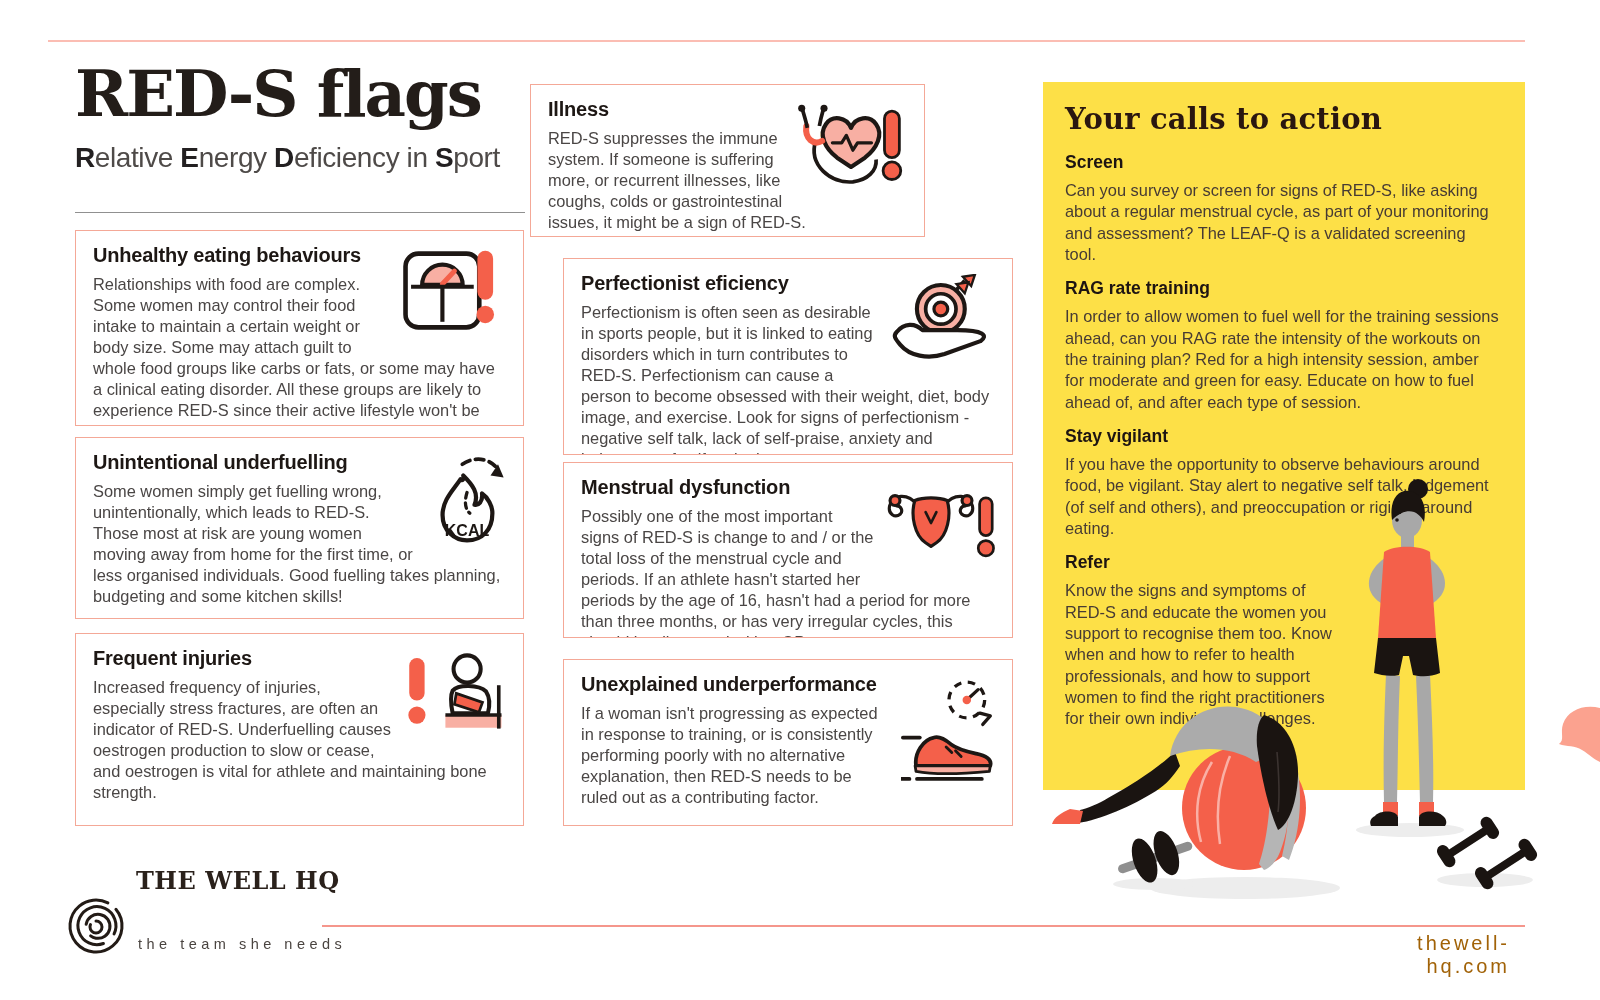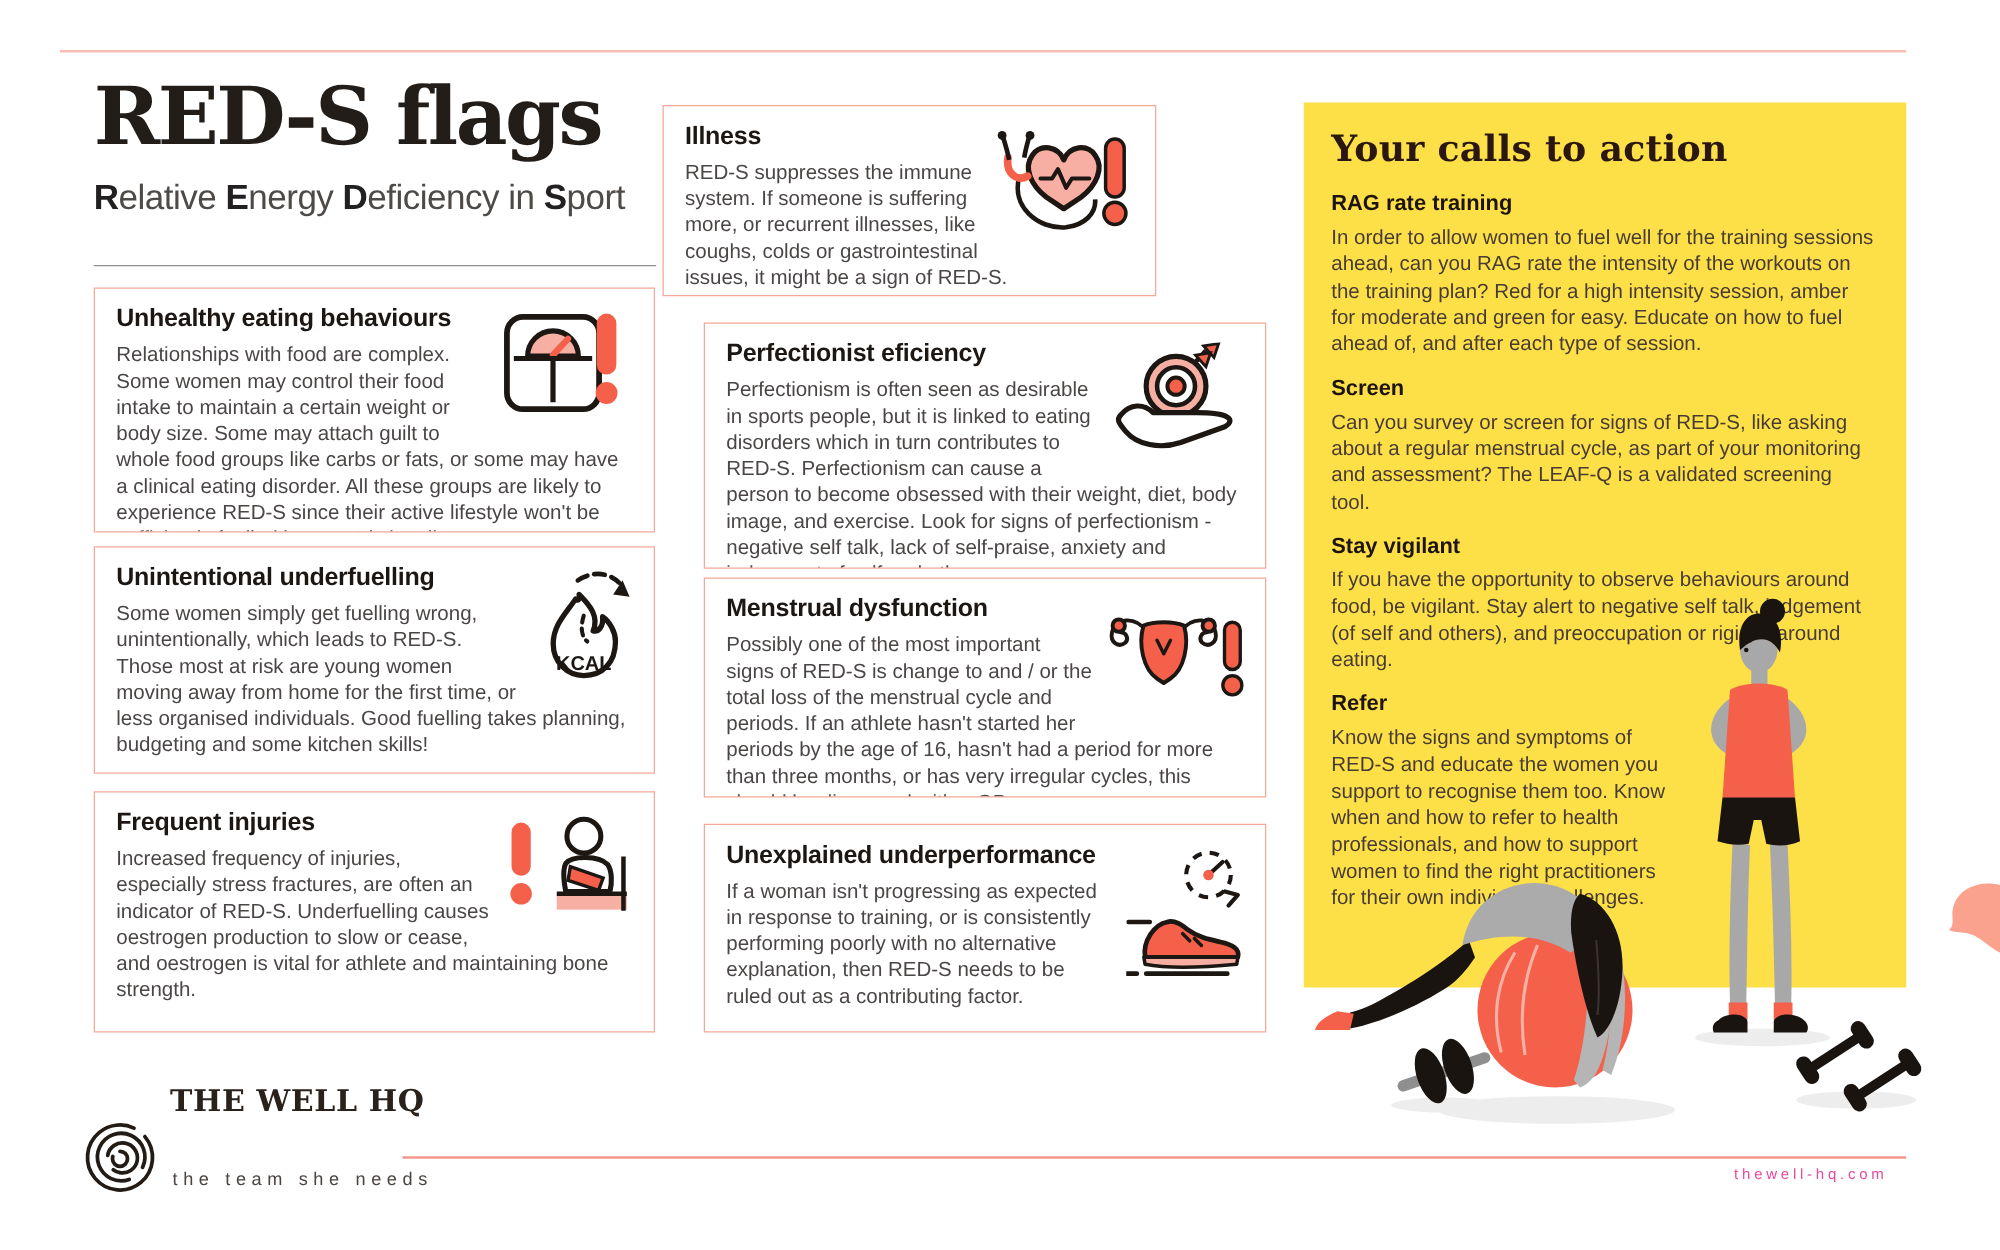--- a/index.html
+++ b/index.html
@@ -54,21 +54,21 @@
   .petal { position:absolute; left:1556px; top:702px; width:44px; height:64px; z-index:2; }
 
   
   .footer-logo { position:absolute; left:64px; top:894px; width:64px; height:64px; }
   .brand {
     position:absolute; left:136px; top:866px; font-family:"DejaVu Serif", serif;
     font-weight:700; font-size:24px; color:#2A211B; letter-spacing:0.5px;
   }
   .tagline { position:absolute; left:138px; top:936px; font-size:14.5px; letter-spacing:4.5px; color:#4A4440; }
   .footer-line { position:absolute; left:322px; top:925px; width:1203px; height:2px; background:#F5968C; }
-  .website { position:absolute; left:1350px; top:932px; width:160px; text-align:right; font-size:12px; letter-spacing:3px; color:#ec4899; }
+  .website { position:absolute; left:1350px; top:932px; width:160px; text-align:right; font-size:20px; letter-spacing:3px; color:#a16207; }
 </style>
 </head>
 <body>
 
 <div class="page">
 
   <div class="top-line"></div>
 
   <div class="header">
     <h1 class="title">RED-S flags</h1>
@@ -197,27 +197,27 @@
       </svg>
     </span>
     <div class="flag-title">Unexplained underperformance</div>
     <div class="flag-body">If a woman isn't progressing as expected in response to training, or is consistently performing poorly with no alternative explanation, then RED-S needs to be ruled out as a contributing factor.</div>
   </div>
 
   <div class="panel">
     <h2 class="panel-title">Your calls to action</h2>
 
     <div>
+      <div class="cta-heading">Screen</div>
+      <div class="cta-body">Can you survey or screen for signs of RED-S, like asking about a regular menstrual cycle, as part of your monitoring and assessment? The LEAF-Q is a validated screening tool.</div>
+    </div>
+
+    <div>
       <div class="cta-heading">RAG rate training</div>
       <div class="cta-body">In order to allow women to fuel well for the training sessions ahead, can you RAG rate the intensity of the workouts on the training plan? Red for a high intensity session, amber for moderate and green for easy. Educate on how to fuel ahead of, and after each type of session.</div>
-    </div>
-
-    <div>
-      <div class="cta-heading">Screen</div>
-      <div class="cta-body">Can you survey or screen for signs of RED-S, like asking about a regular menstrual cycle, as part of your monitoring and assessment? The LEAF-Q is a validated screening tool.</div>
     </div>
 
     <div>
       <div class="cta-heading">Stay vigilant</div>
       <div class="cta-body">If you have the opportunity to observe behaviours around food, be vigilant. Stay alert to negative self talk, judgement (of self and others), and preoccupation or rigidity around eating.</div>
     </div>
 
     <div>
       <div class="cta-heading">Refer</div>
       <div class="cta-body cta-refer-body">Know the signs and symptoms of RED-S and educate the women you support to recognise them too. Know when and how to refer to health professionals, and how to support women to find the right practitioners for their own individual challenges.</div>

